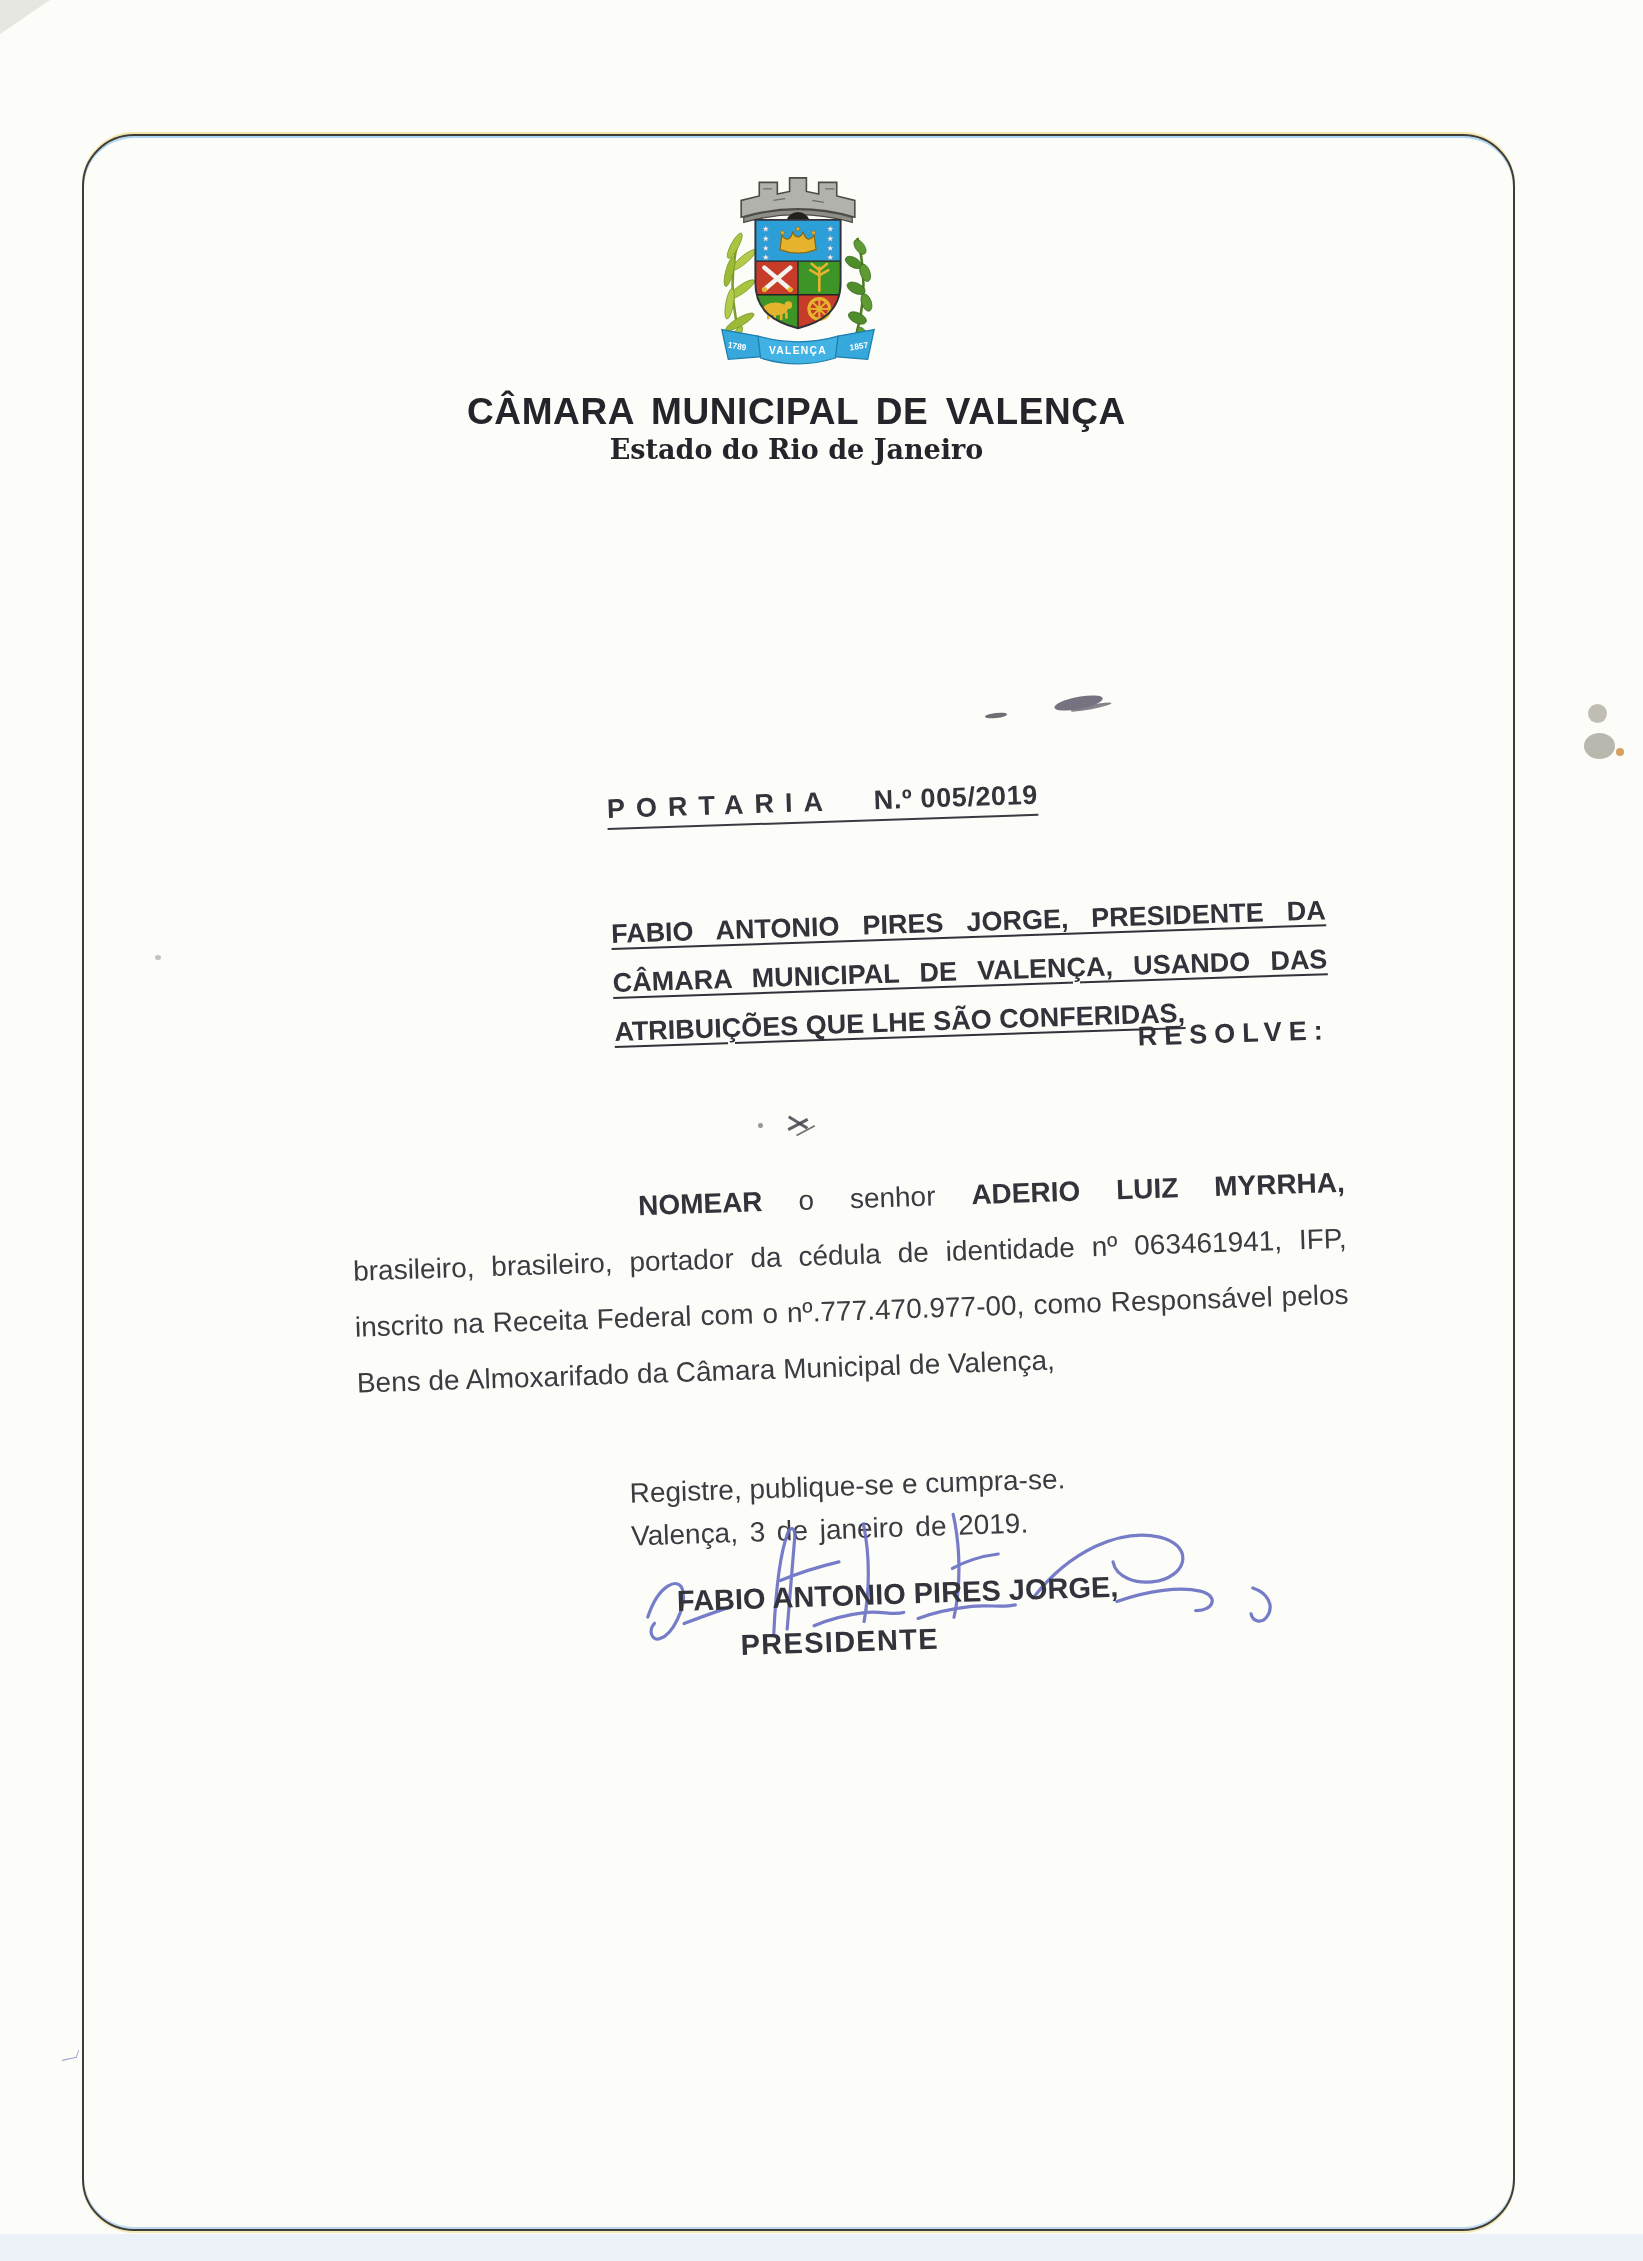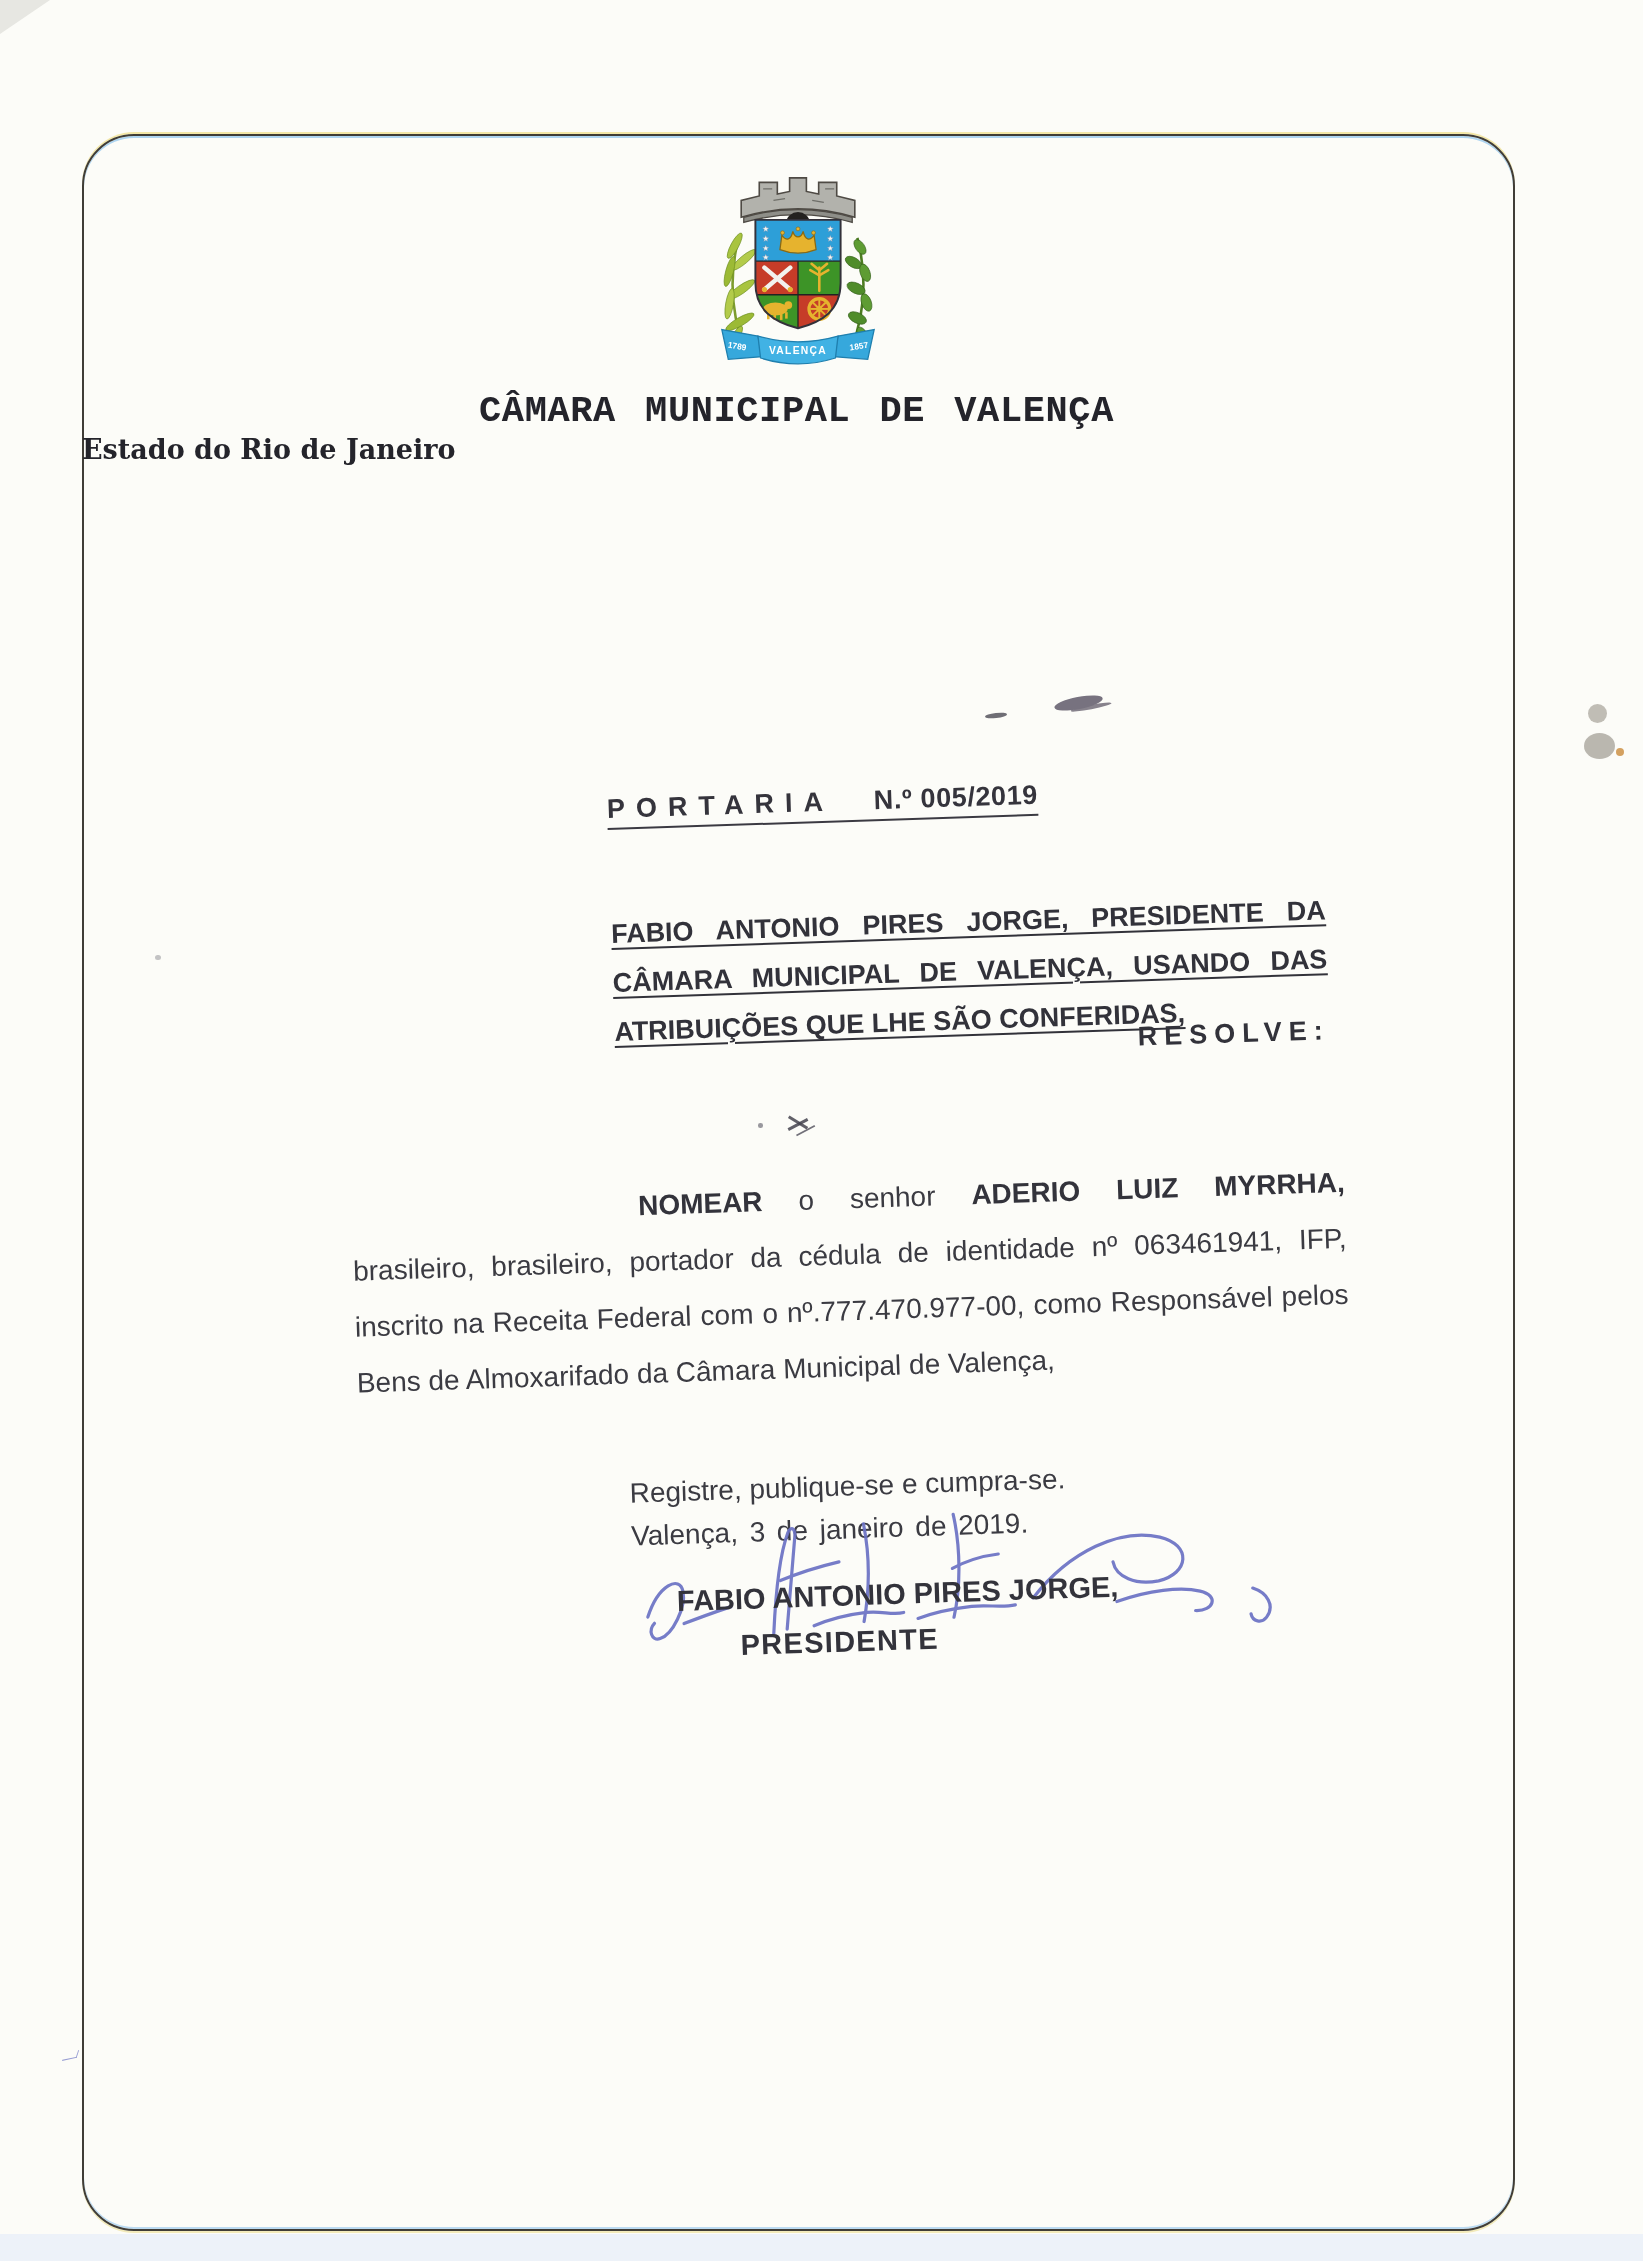--- a/index.html
+++ b/index.html
@@ -36,25 +36,25 @@
       inset 0 1.9px 0 rgba(110,180,235,.55),
       inset 0 -1.9px 0 rgba(110,180,235,.45),
       0 -1.9px 0 rgba(235,214,100,.55),
       0 1.9px 0 rgba(230,212,110,.45);
   }
 
   
   .crest{position:absolute;left:696px;top:174px;width:204px;height:195px;}
   .org-name{
     position:absolute;left:82px;top:392px;width:1429px;text-align:center;
-    font-family:Liberation Mono, monospace;font-weight:bold;font-size:37px;line-height:39px;
+    font-family:Liberation Sans, sans-serif;font-weight:bold;font-size:37px;line-height:39px;
     letter-spacing:0.6px;word-spacing:6.4px;color:#24242b;
   }
   .org-sub{
-    position:absolute;left:82px;top:435px;width:1429px;text-align:left;
+    position:absolute;left:82px;top:435px;width:1429px;text-align:center;
     font-family:"DejaVu Serif",serif;font-weight:bold;font-size:27px;line-height:30px;
     color:#24242b;
   }
 
   
   .typed{position:absolute;left:0;top:0;width:1643px;height:2261px;
     transform:rotate(-1.9deg);transform-origin:825px 1199px;}
 
   .doc-title{
     position:absolute;left:620px;top:787px;

